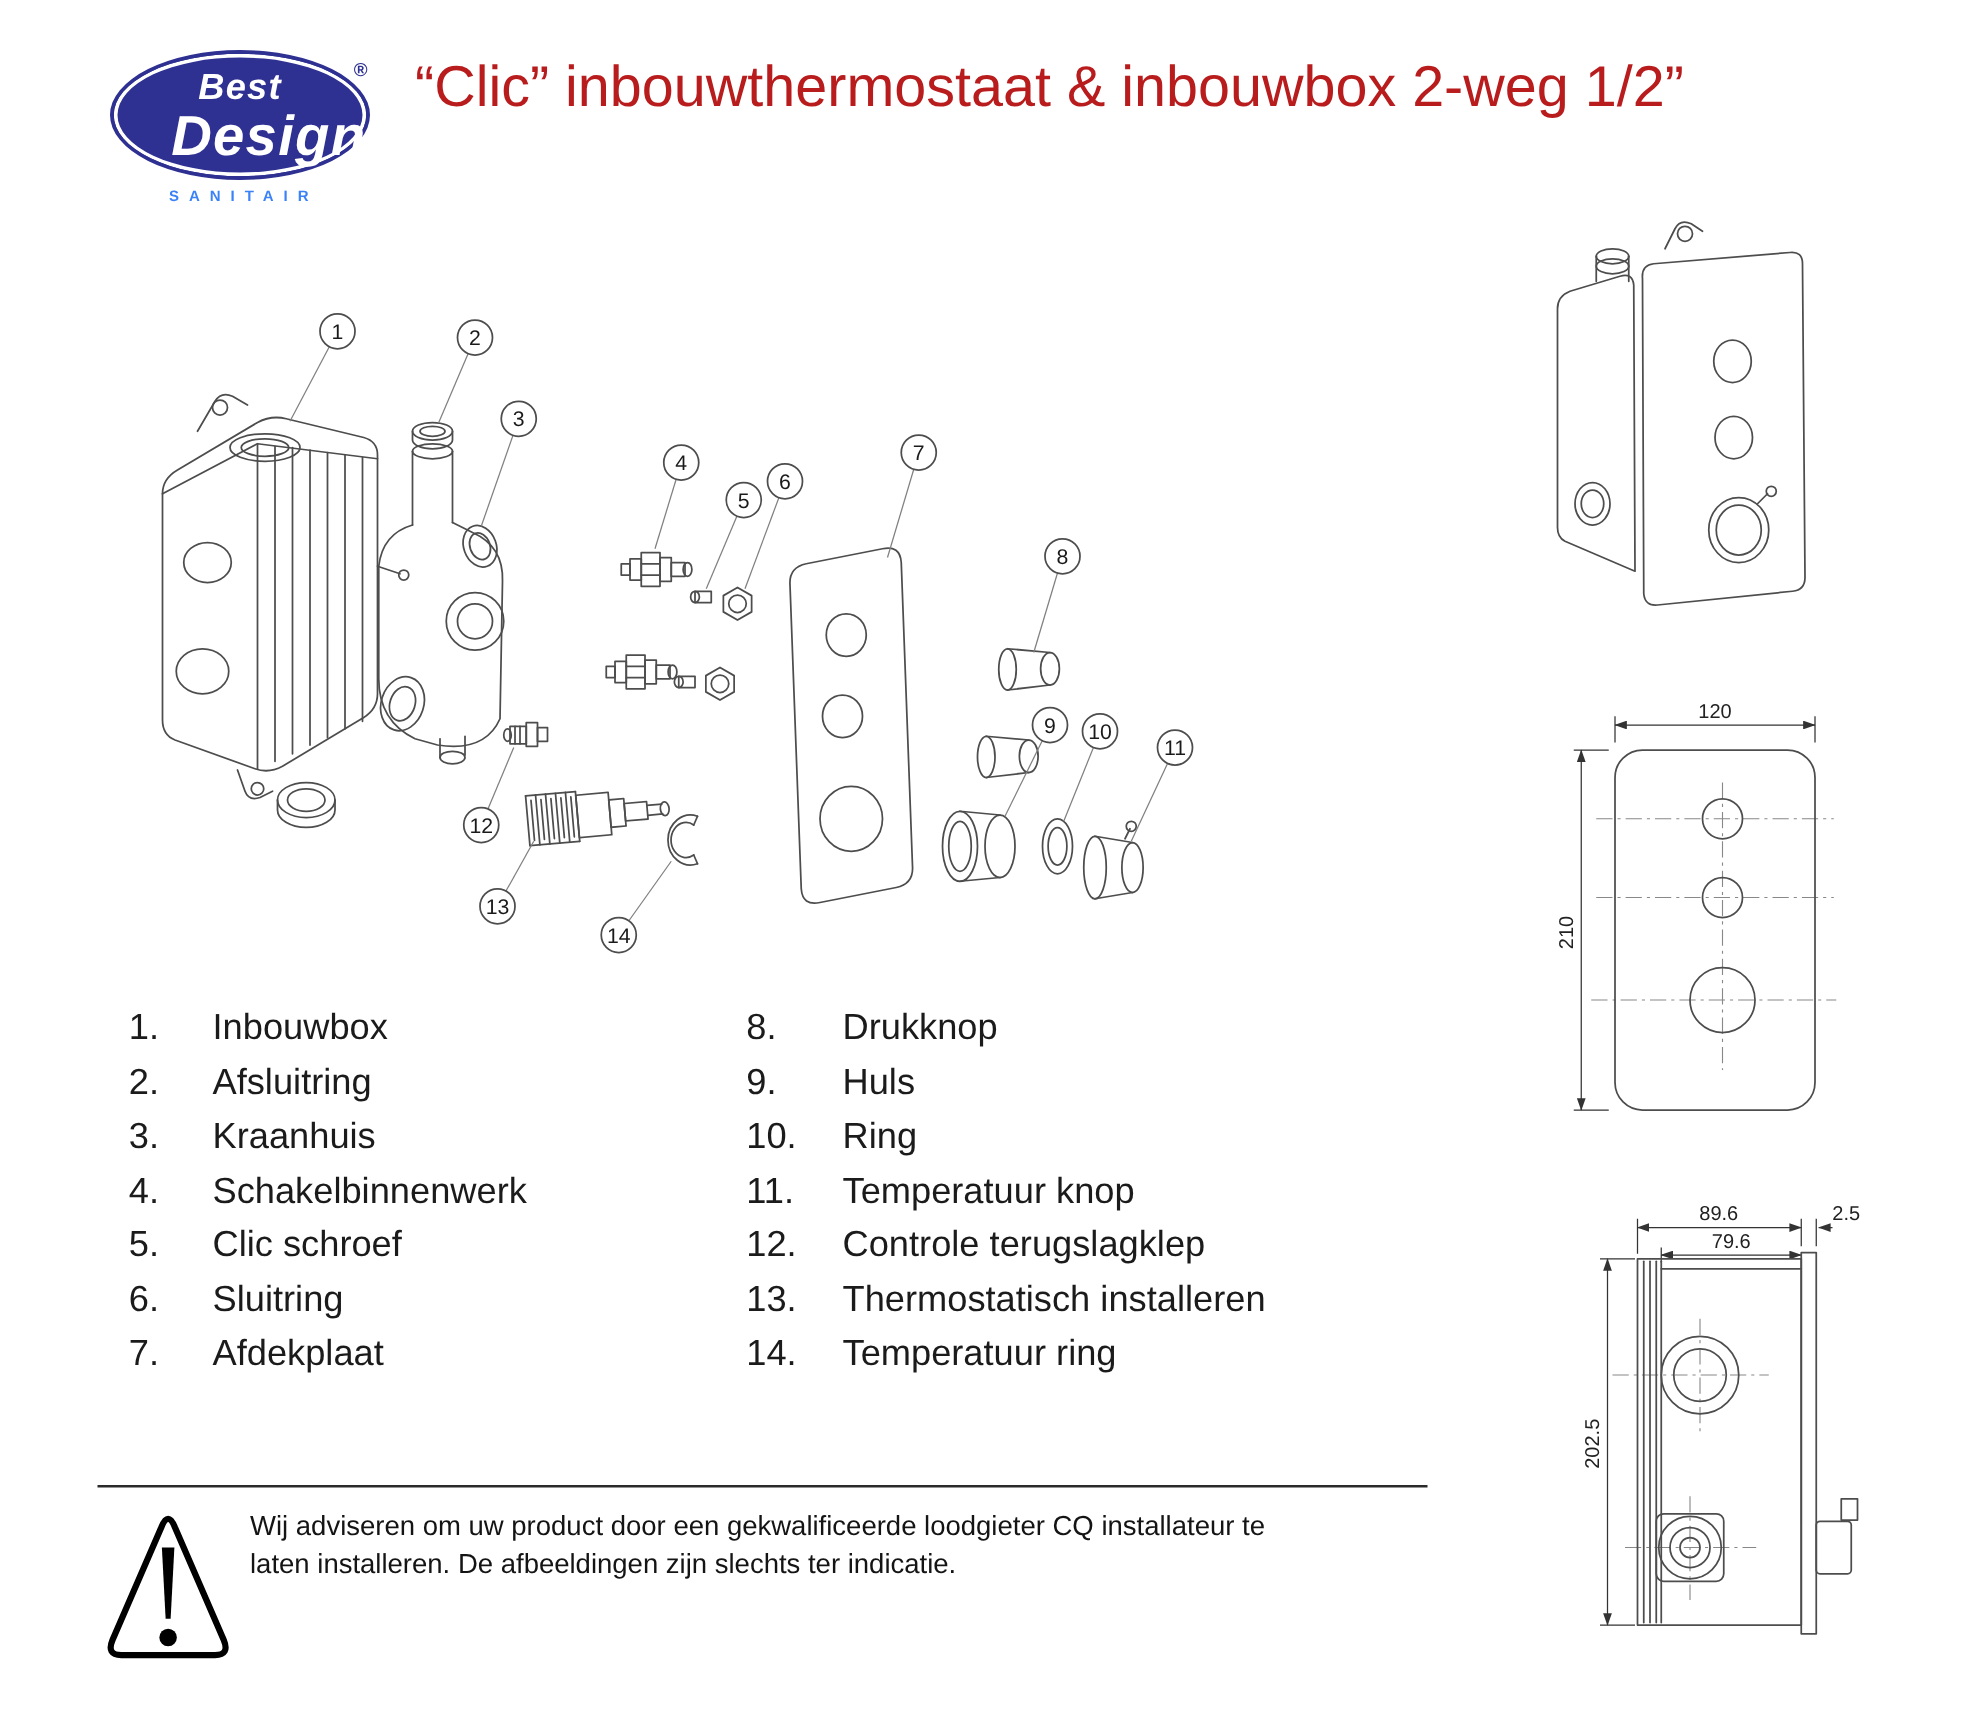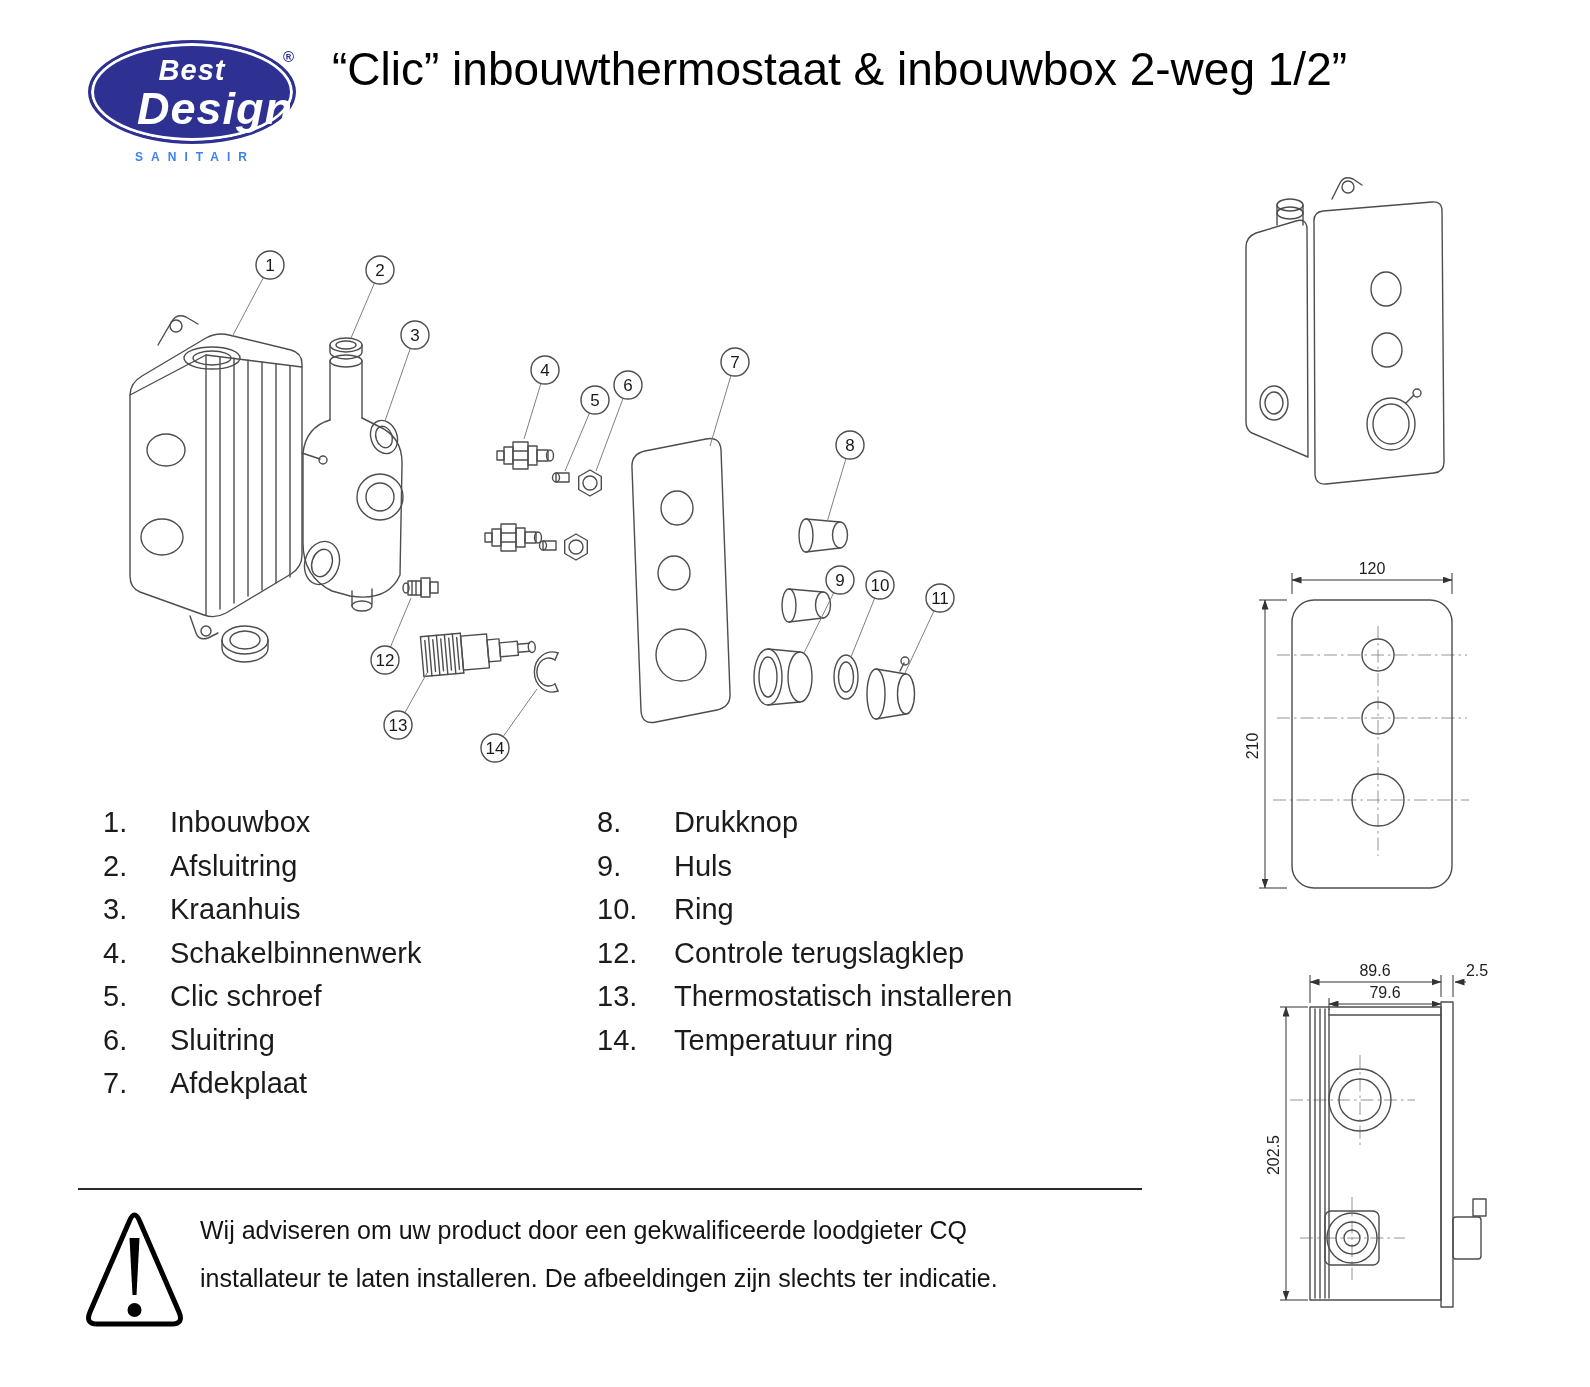--- a/index.html
+++ b/index.html
@@ -7,42 +7,42 @@
   body{font-family:"Liberation Sans",sans-serif;color:#111}
   .page{position:relative;width:1590px;height:1387px;background:#fff;overflow:hidden}
 
   
   .logo-oval{position:absolute;left:88px;top:40px;width:208px;height:104px;background:#2e3092;border:3px solid #2e3092;border-radius:50%;box-shadow:inset 0 0 0 3px #fff}
   .logo-best{position:absolute;left:0;top:11px;width:100%;text-align:center;color:#fff;font-size:29px;font-weight:bold;font-style:italic;letter-spacing:1px}
   .logo-design{position:absolute;left:0;top:40px;width:100%;text-align:right;color:#fff;font-size:45px;font-weight:bold;font-style:italic;letter-spacing:1px}
   .logo-reg{position:absolute;left:283px;top:48px;font-size:15px;color:#2e3092;font-weight:bold}
   .logo-tagline{position:absolute;left:88px;top:150px;width:214px;text-align:center;font-size:12px;font-weight:bold;letter-spacing:8px;color:#3b82f6}
 
-  .page-title{position:absolute;left:332px;top:42px;font-size:46px;color:#000000;white-space:nowrap}
+  .page-title{position:absolute;left:332px;top:42px;font-size:46px;color:#b91c1c;white-space:nowrap}
 
   
   svg text{font-family:"Liberation Sans",sans-serif}
   .ln{fill:none;stroke:#4d4d4d;stroke-width:1.4;stroke-linejoin:round;stroke-linecap:round}
   .dimg{stroke:#333;stroke-width:1;fill:none}
   .dimg text{fill:#222;stroke:none;font-size:16px}
   .cl{stroke:#888;stroke-width:0.9;stroke-dasharray:13 4 2.5 4;fill:none}
   .callout line{stroke:#808080;stroke-width:1}
   .callout circle{fill:#fff;stroke:#4d4d4d;stroke-width:1.4}
   .callout text{fill:#1a1a1a;font-size:17px;text-anchor:middle;stroke:none}
 
   
   .parts-col{position:absolute;font-size:29px;color:#1b1b1b}
   .part-row{display:flex;align-items:center;height:43.5px}
   .part-num{flex:0 0 auto}
   .col1 .part-num{width:67px}
   .col2 .part-num{width:77px}
 
   
   .divider{position:absolute;left:78px;top:1188px;width:1064px;height:2px;background:#2a2a2a}
-  .warning-text{position:absolute;left:200px;top:1206px;width:836px;font-size:25px;line-height:48px;color:#141414}
+  .warning-text{position:absolute;left:200px;top:1206px;width:836px;font-size:22px;line-height:30px;color:#141414}
 </style>
 </head>
 <body>
 
 <div class="page">
 
   <div class="logo-oval">
     <div class="logo-best">Best</div>
     <div class="logo-design">Design</div>
   </div>
@@ -416,20 +416,24 @@
       </div>
     <div class="part-row">
         <span class="part-num">9.</span>
         <span class="part-name">Huls</span>
       </div>
     <div class="part-row">
         <span class="part-num">10.</span>
         <span class="part-name">Ring</span>
       </div>
     <div class="part-row">
+        <span class="part-num">11.</span>
+        <span class="part-name">Temperatuur knop</span>
+      </div>
+    <div class="part-row">
         <span class="part-num">12.</span>
         <span class="part-name">Controle terugslagklep</span>
       </div>
     <div class="part-row">
         <span class="part-num">13.</span>
         <span class="part-name">Thermostatisch installeren</span>
       </div>
     <div class="part-row">
         <span class="part-num">14.</span>
         <span class="part-name">Temperatuur ring</span>

